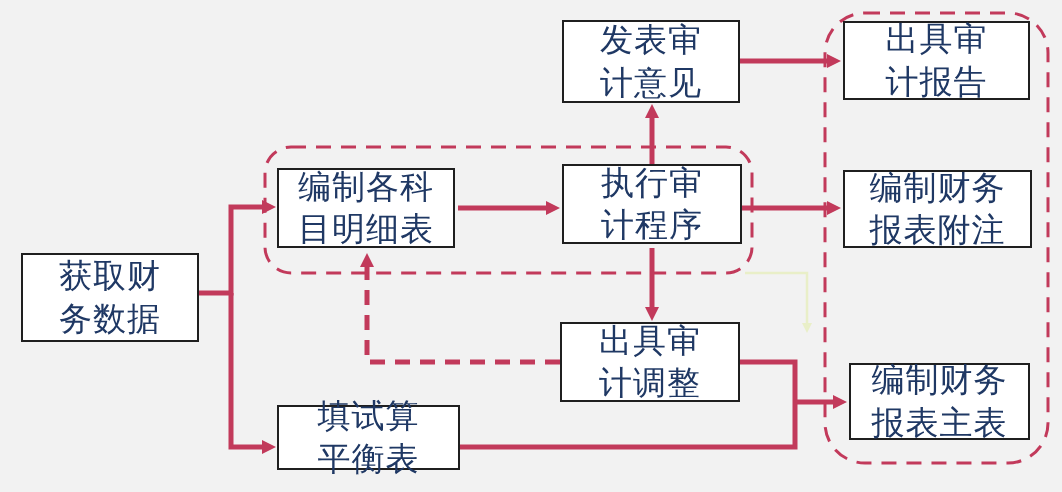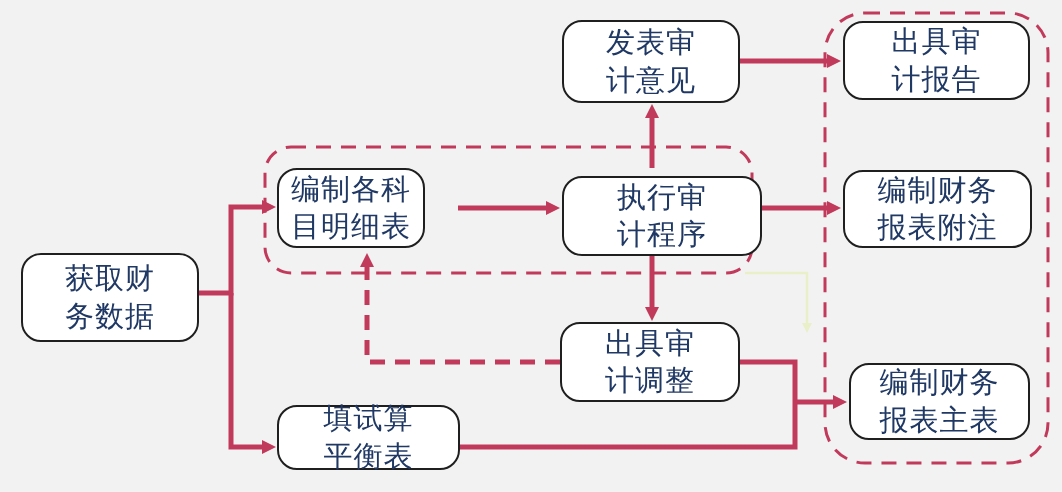--- a/index.html
+++ b/index.html
@@ -17,25 +17,25 @@
     width:1062px;height:492px;
     background:var(--canvas-bg);
     overflow:hidden;
   }
   .layer{position:absolute;left:0;top:0;}
   .node{
     position:absolute;
     box-sizing:border-box;
     background:var(--node-fill);
     border:2.5px solid var(--node-border);
-    border-radius:20px;
+    border-radius:0;
     display:flex;align-items:center;justify-content:center;
     text-align:center;
     color:var(--node-text);
-    font-size:29px;
+    font-size:33px;
     line-height:1.28;
     letter-spacing:1px;
   }
   .node span{white-space:pre-line;}
 </style>
 </head>
 <body>
 
 <div class="canvas">
 
@@ -66,26 +66,26 @@
 
     <path d="M740 362 H795 V447 H460" fill="none" style="stroke:var(--accent)" stroke-width="5"></path>
     <path d="M795 402 H834" fill="none" style="stroke:var(--accent)" stroke-width="5" marker-end="url(#arrow)"></path>
   </svg>
 
   <div class="node" style="left:21px;top:253px;width:178px;height:89px">
     <span>获取财
 务数据</span>
   </div>
 
-  <div class="node" style="left:277px;top:168px;width:148px;height:80px">
+  <div class="node" style="left:277px;top:168px;width:178px;height:80px">
     <span>编制各科
 目明细表</span>
   </div>
 
-  <div class="node" style="left:562px;top:176px;width:200px;height:80px">
+  <div class="node" style="left:562px;top:164px;width:180px;height:80px">
     <span>执行审
 计程序</span>
   </div>
 
   <div class="node" style="left:562px;top:20px;width:178px;height:83px">
     <span>发表审
 计意见</span>
   </div>
 
   <div class="node" style="left:560px;top:322px;width:180px;height:80px">

